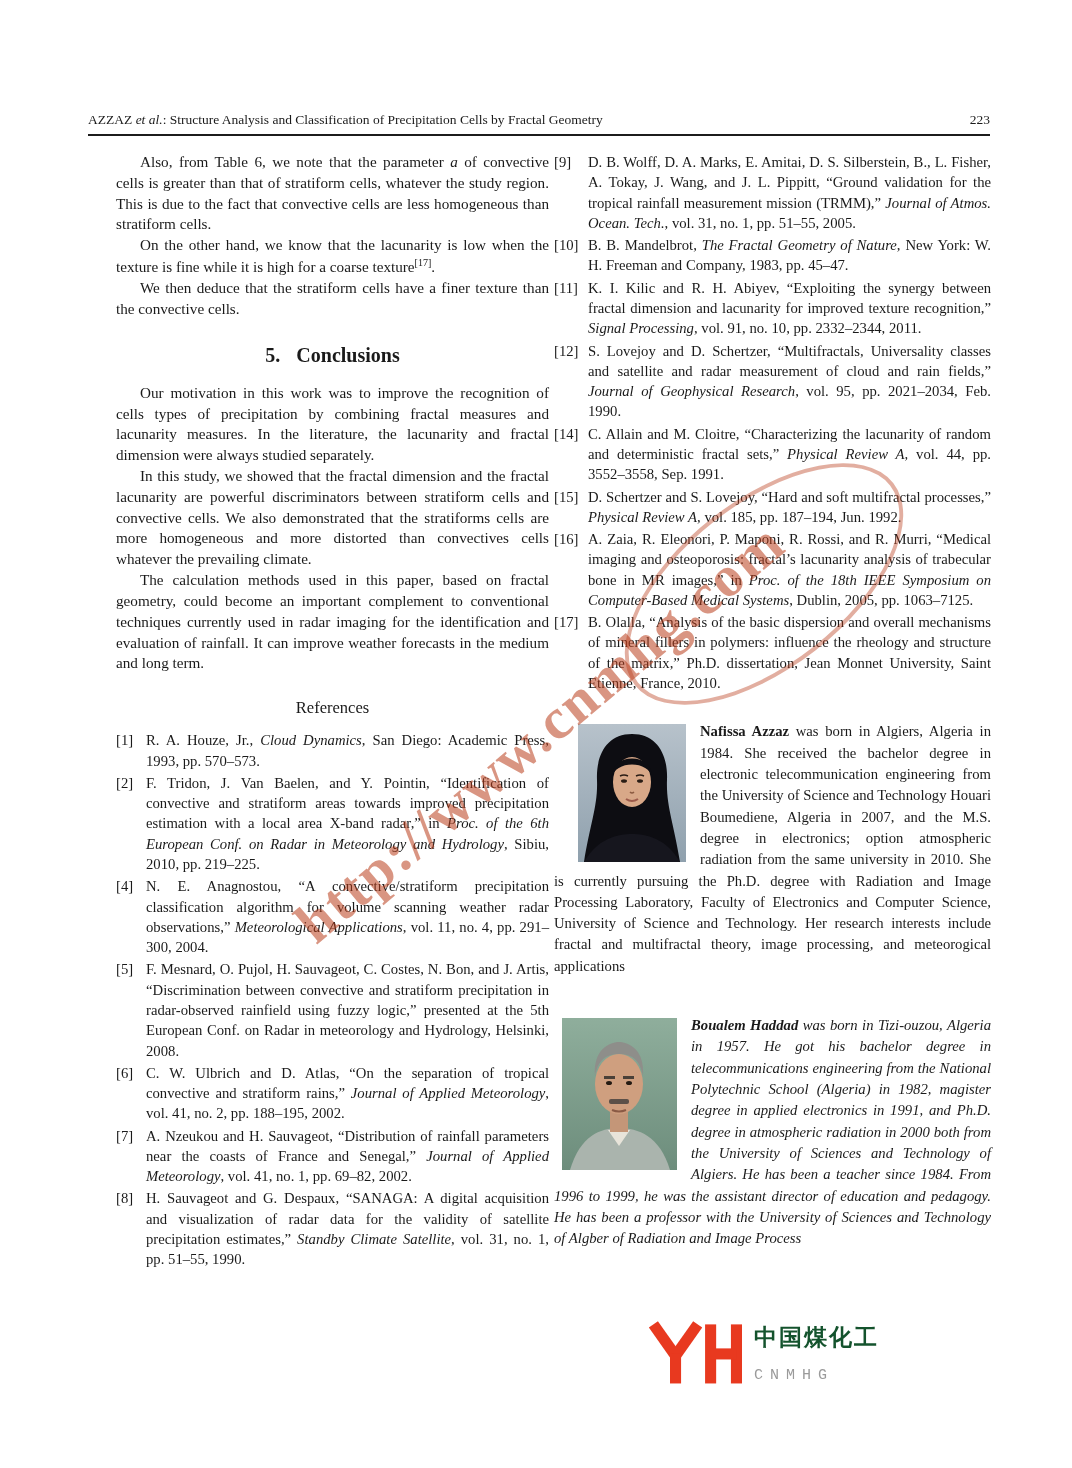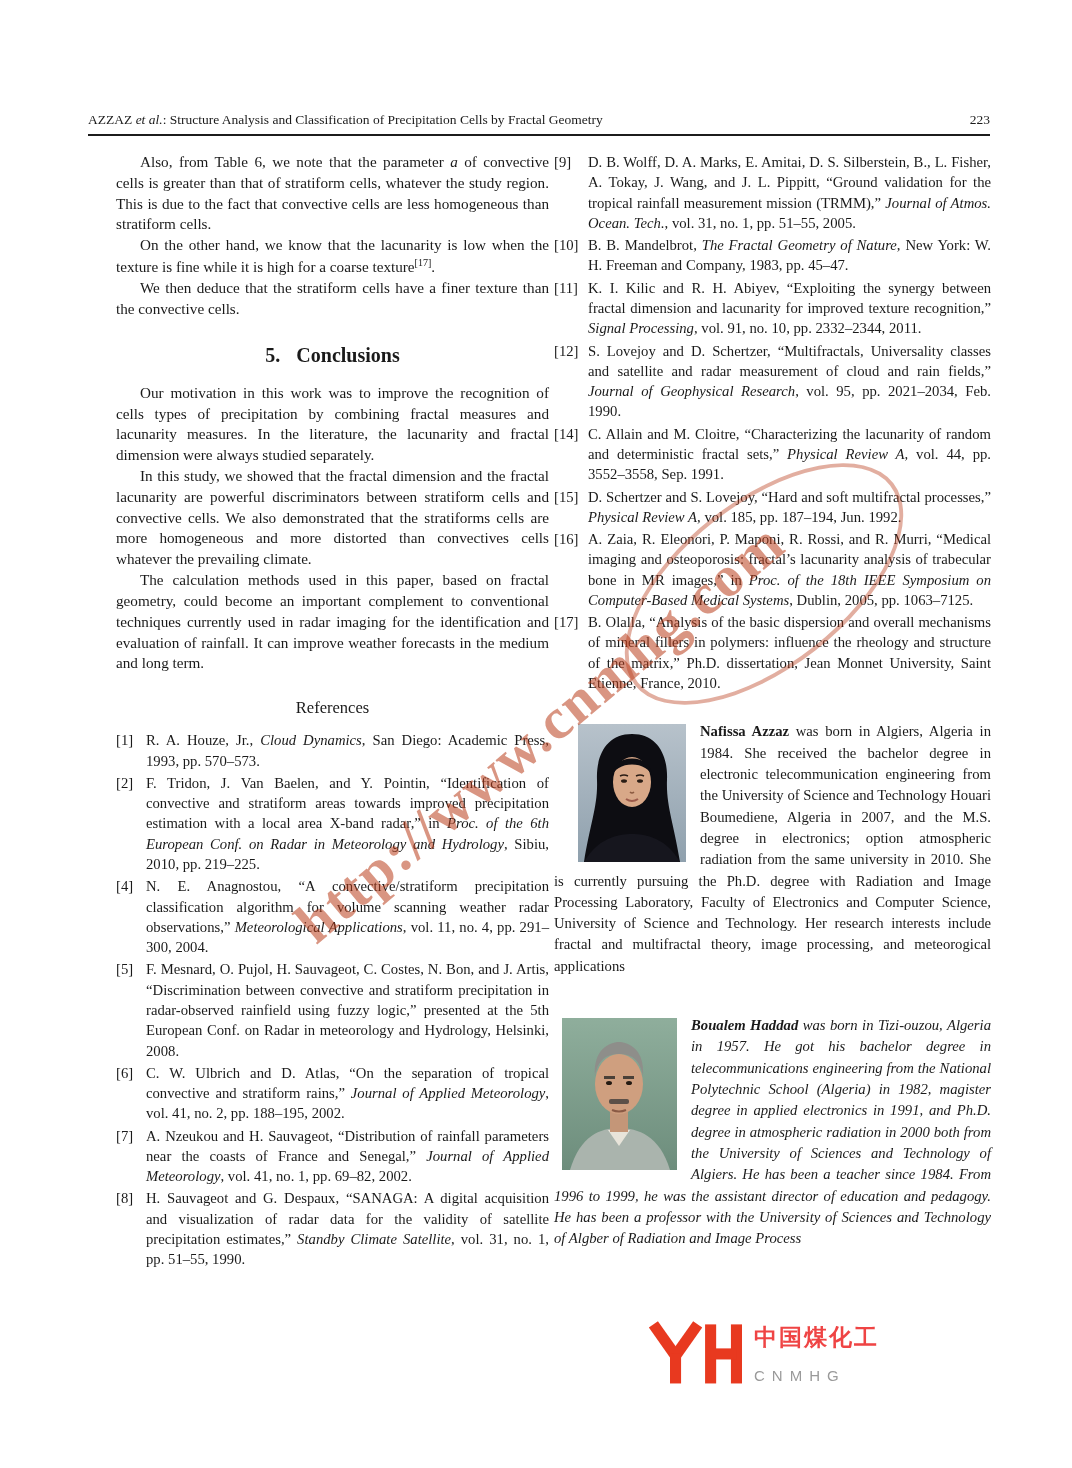--- a/index.html
+++ b/index.html
@@ -78,26 +78,26 @@
   }
   
   .cnmhg-logo{
     position:absolute;left:646px;top:1310px;width:252px;height:86px;
     background:#ffffff;
     display:flex;align-items:center;gap:12px;
     z-index:50;
   }
   .logo-texts{display:flex;flex-direction:column;}
   .logo-cn{
-    font-size:23px;font-weight:bold;color:#ef4444;letter-spacing:2px;
+    font-size:23px;font-weight:bold;color:#14532d;letter-spacing:2px;
     font-family:Liberation Serif, serif;
   }
   .logo-en{
     font-size:15px;color:#9a9a9a;letter-spacing:7px;margin-top:14px;
-    font-family:Liberation Sans, sans-serif;
+    font-family:Liberation Mono, monospace;
   }
   sup{font-size:10px;}
 </style>
 </head>
 <body>
 
 <div class="page">
 
   <header class="running-header">
     <div><span>AZZAZ </span><span class="it">et al.</span><span>: Structure Analysis and Classification of Precipitation Cells by Fractal Geometry</span></div>

